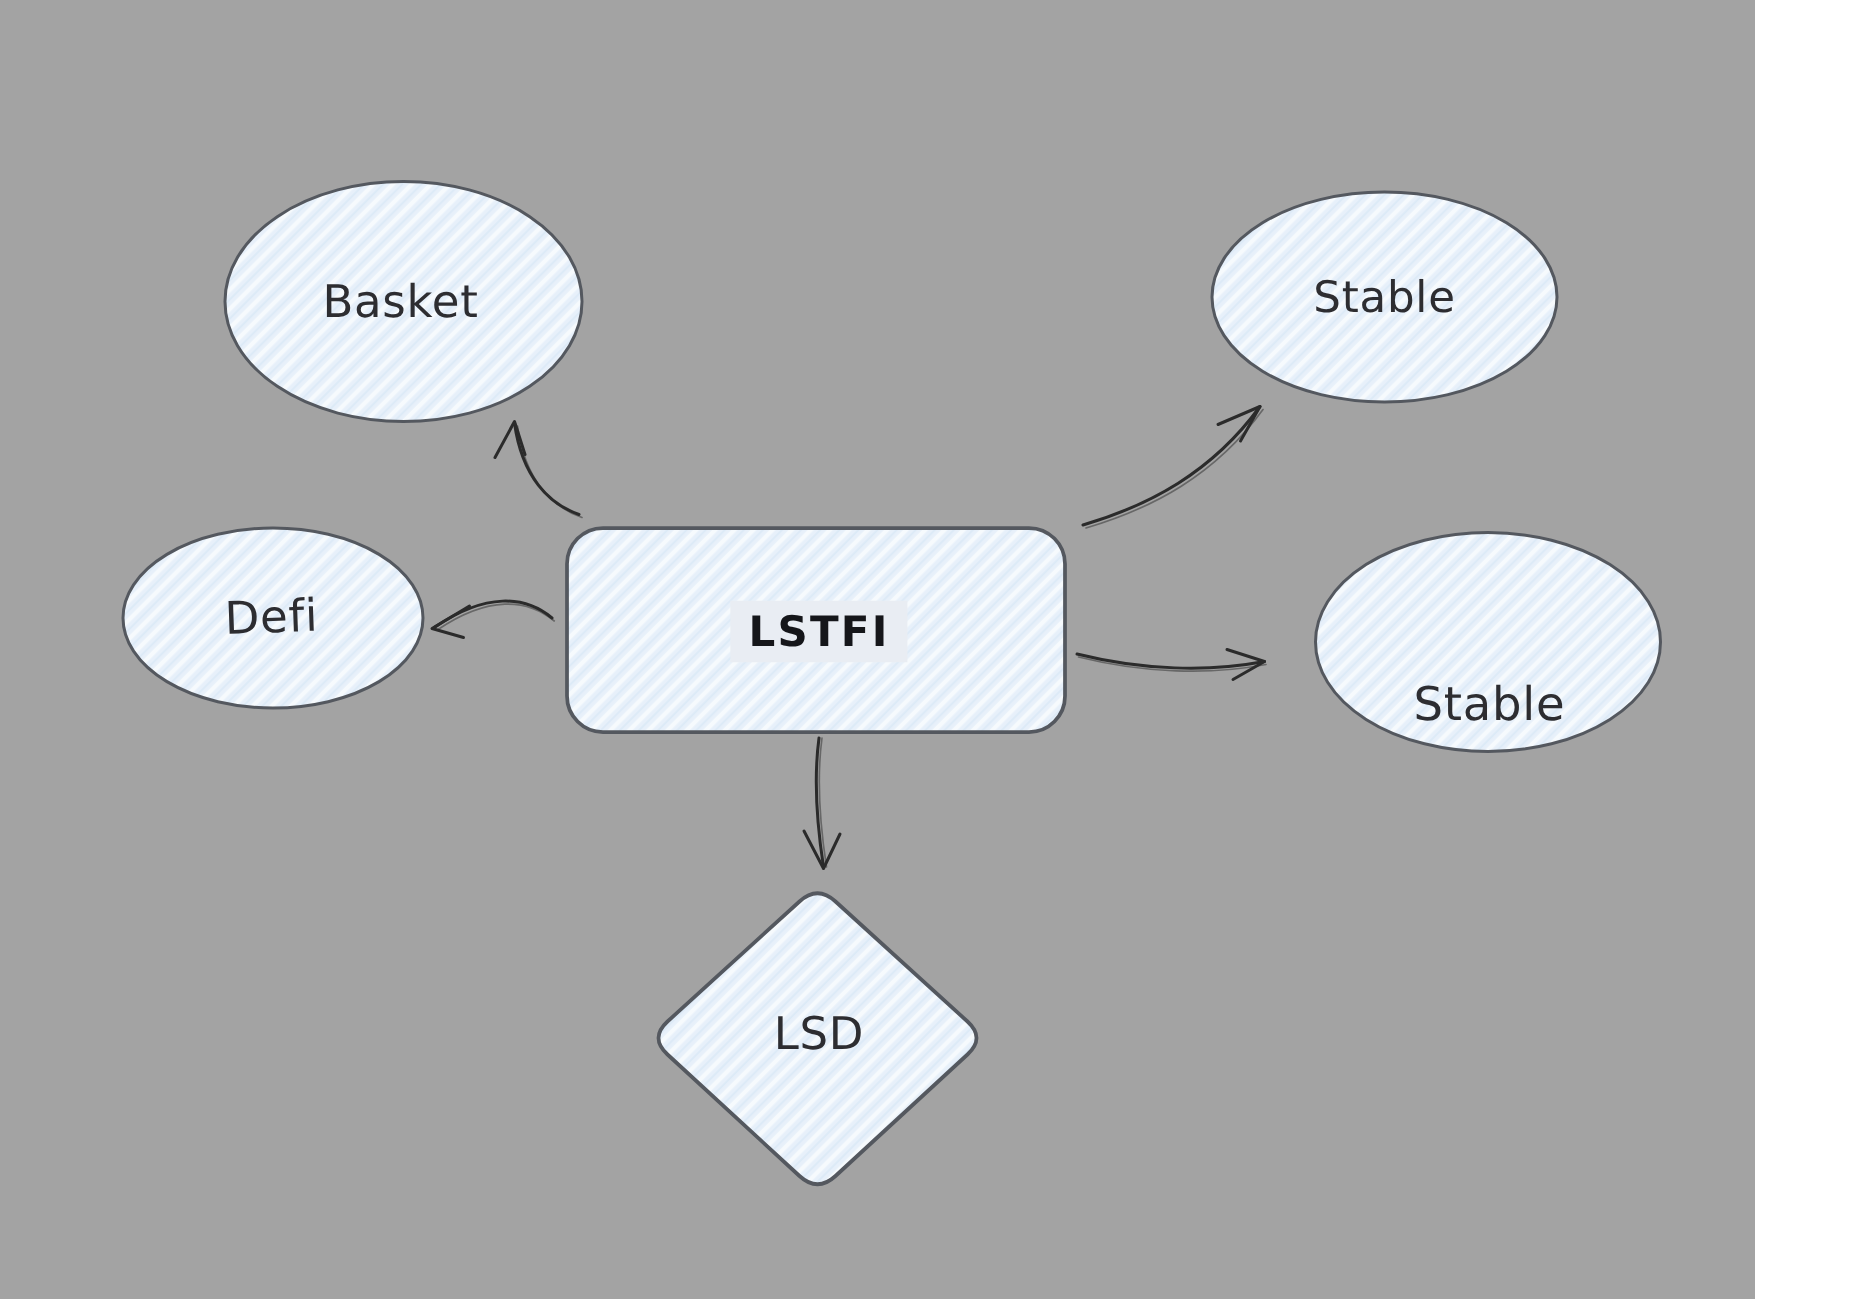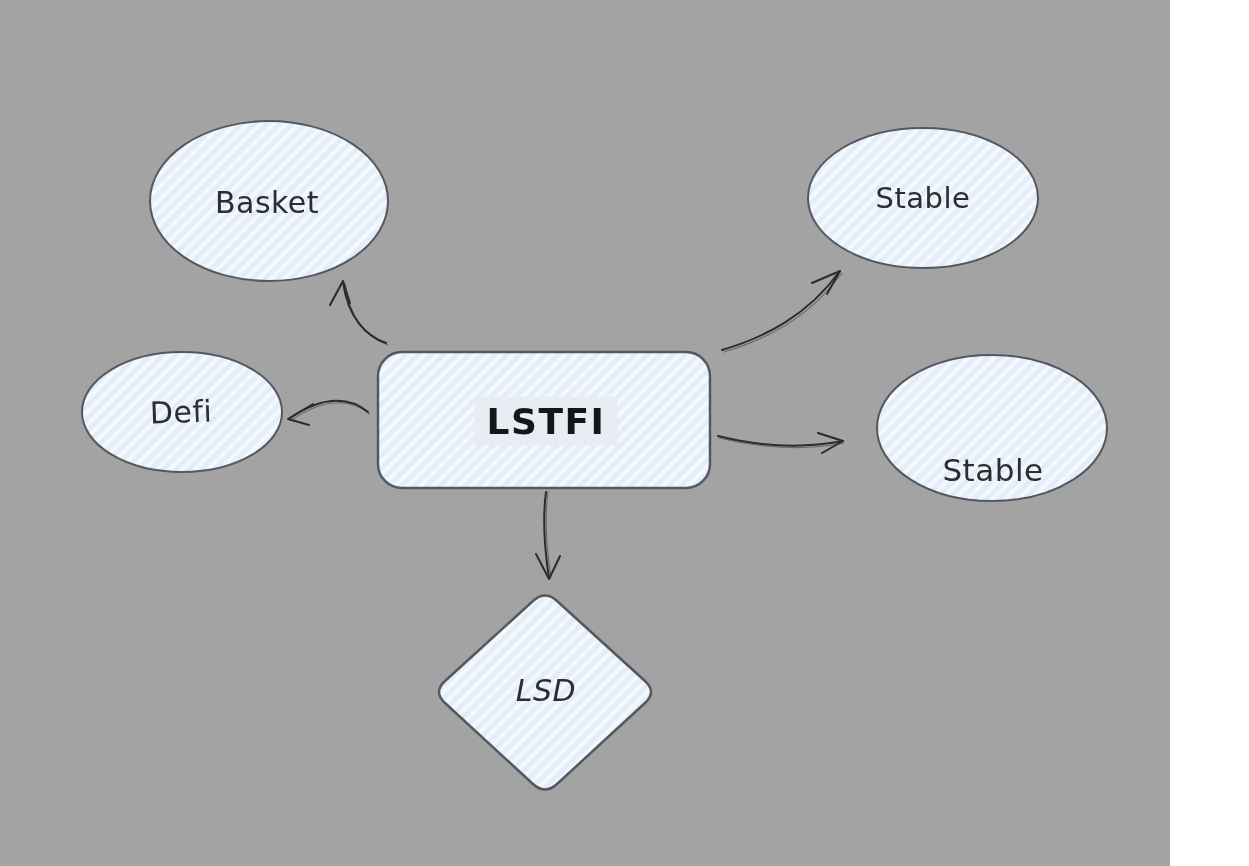--- a/index.html
+++ b/index.html
@@ -25,24 +25,24 @@
     transform: translate(-50%, -50%);
     color: #2d2d31;
     white-space: nowrap;
     letter-spacing: 0.5px;
     user-select: none;
   }
   .label-basket { left: 267px; top: 202px; font-size: 30px; }
   .label-yield  { left: 923px; top: 198px; font-size: 29px; }
   .label-defi   { left: 181px; top: 412px; font-size: 30px; transform: translate(-50%,-50%) rotate(-2deg); }
   .label-stable { left: 993px; top: 430px; font-size: 31px; margin-top: 40px; }
-  .label-lsd    { left: 546px; top: 690px; font-size: 30px; font-style: italic; }
+  .label-lsd    { left: 546px; top: 690px; font-size: 30px; }
   .label-lstfi {
     left: 546px; top: 421px;
-    font-size: 36px;
+    font-size: 28px;
     font-weight: bold;
     color: #15161a;
     background: #e9edf3;
     padding: 4px 12px;
     letter-spacing: 1.5px;
     font-style: normal;
   }
 </style>
 </head>
 <body>

